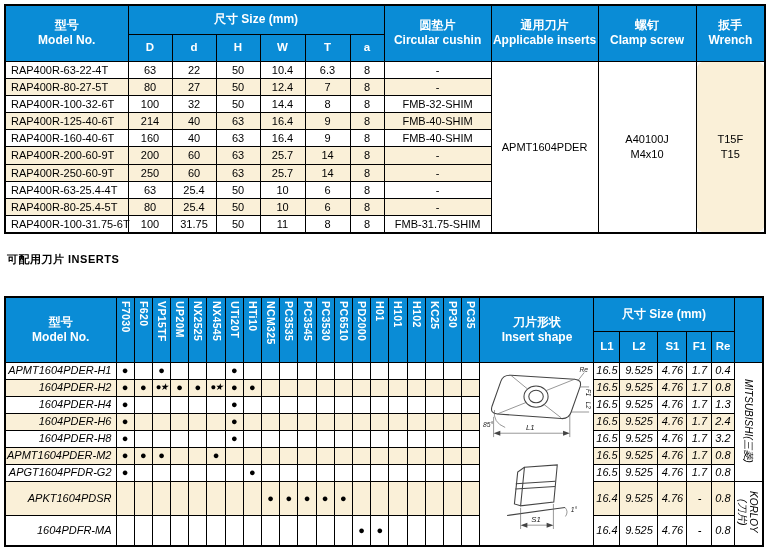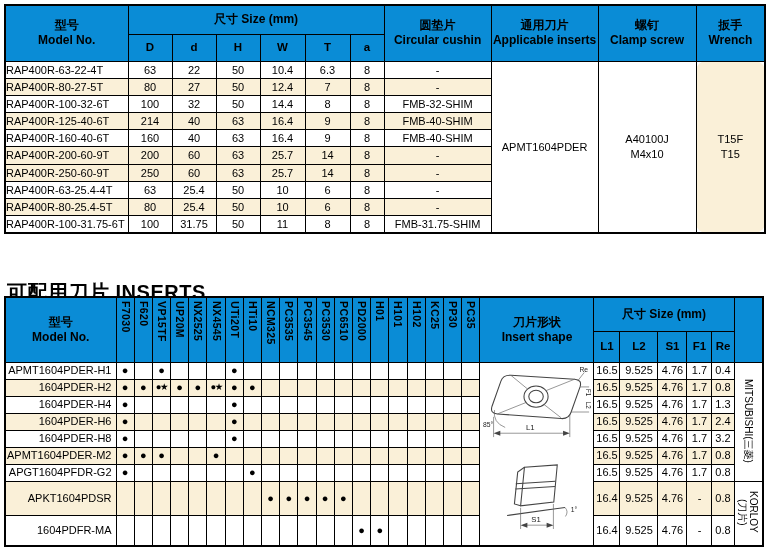--- a/index.html
+++ b/index.html
@@ -3,42 +3,42 @@
 <meta charset="utf-8">
 <style>
   * { box-sizing: border-box; }
   html,body { margin:0; padding:0; }
   body {
     width:768px; height:547px; position:relative; overflow:hidden;
     background:#ffffff; font-family:"Liberation Sans", sans-serif; color:#000;
   }
   table { border-collapse:collapse; table-layout:fixed; position:absolute; left:4px; background:#fff; border:2px solid #000; }
   th, td { border:1px solid #000; padding:0; overflow:visible; }
-  th { background:#0a8cd6; color:#000000; font-weight:bold; font-size:12px; text-align:center; vertical-align:middle; line-height:1.25; }
+  th { background:#0a8cd6; color:#ffffff; font-weight:bold; font-size:12px; text-align:center; vertical-align:middle; line-height:1.25; }
 
   
   .t1 { top:4px; width:760px; }
   .t1 thead tr.h1r { height:29px; }
   .t1 thead tr.h2r { height:27px; }
   .t1 tbody tr { height:17.2px; }
   .t1 tbody td { font-size:11px; text-align:center; line-height:1.1; }
-  .t1 td.model1 { text-align:left; white-space:nowrap; }
+  .t1 td.model1 { text-align:left; padding-left:5px; white-space:nowrap; }
   tr.shade td { background:#faf0d8; }
   td.nostripe { background:#fff !important; }
   td.wrenchc { background:#faf0d8 !important;border-radius:10px; }
   .merged div { line-height:1.35; }
 
   
-  .sec-title { position:absolute; left:7px; top:279px; font-size:20px; font-weight:bold; letter-spacing:0.5px;text-decoration:underline; }
+  .sec-title { position:absolute; left:7px; top:252px; font-size:11px; font-weight:bold; letter-spacing:0.5px; }
 
   
   .t2 { top:296px; width:760px; }
   .t2 thead tr.h1r { height:34px; }
   .t2 thead tr.h2r { height:31px; }
-  .t2 tbody tr { height:17px; }
+  .t2 tbody tr { height:17px;font-style:italic; }
   .t2 tbody tr.tall { height:30px; }
   .t2 tbody td { font-size:11px; text-align:center; line-height:1.1; }
   .t2 td.model2 { text-align:right; padding-right:4px; white-space:nowrap; font-size:11px; }
   th.gradeth { vertical-align:top; }
   .vh { display:inline-block; writing-mode:vertical-rl; text-orientation:sideways;
         font-size:10.5px; font-weight:bold; letter-spacing:0.4px; margin-top:3px; white-space:nowrap; }
   .szh { font-size:11.5px; }
   .t2 td.sizec { font-size:11px; white-space:nowrap; }
   .mk { font-size:12px; }
   td.mk.ds { font-size:9.5px; letter-spacing:-1.5px; white-space:nowrap; }

